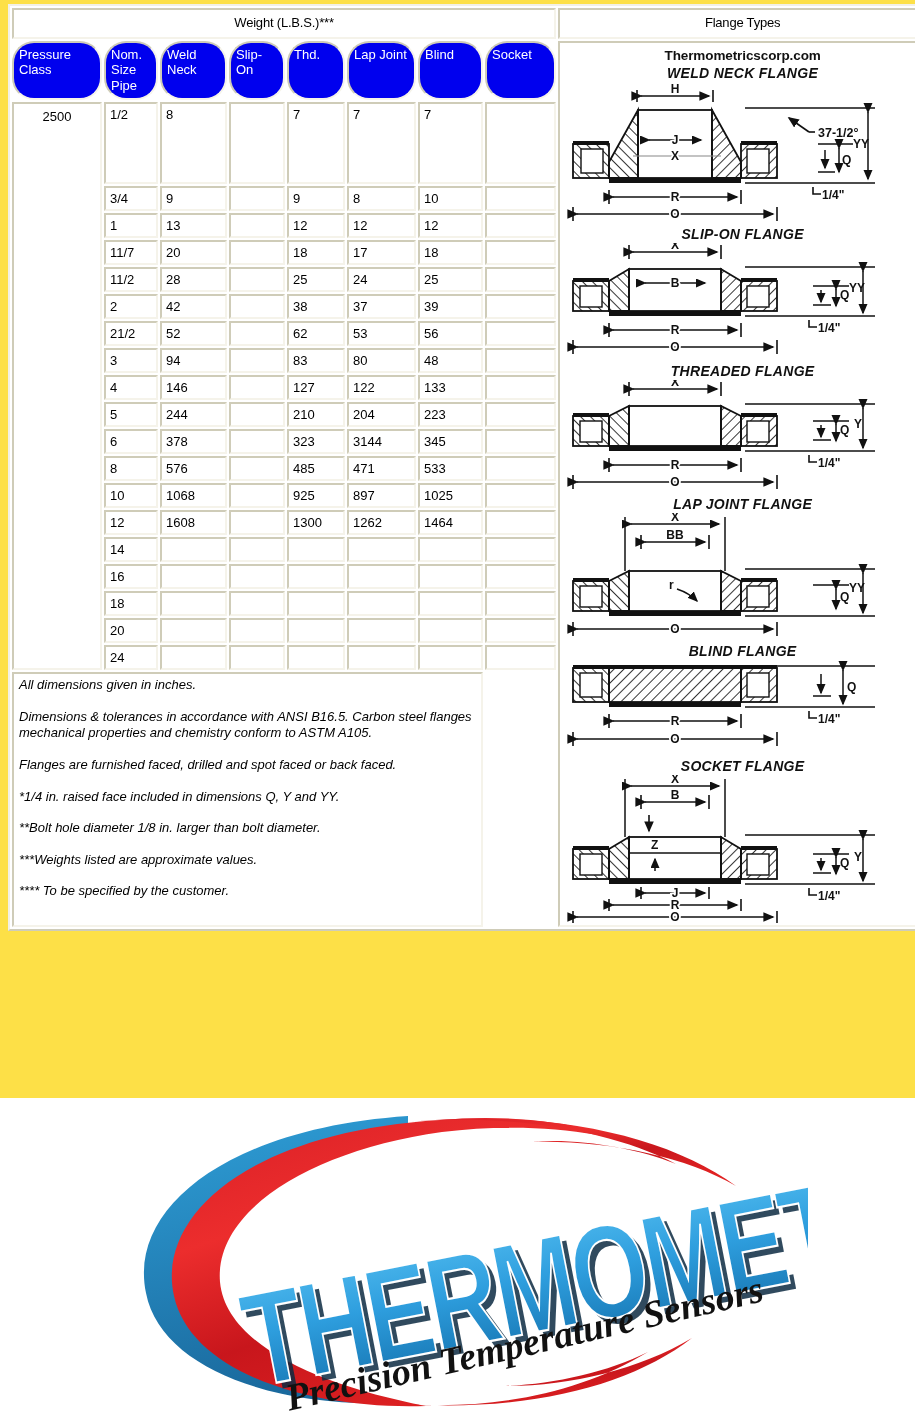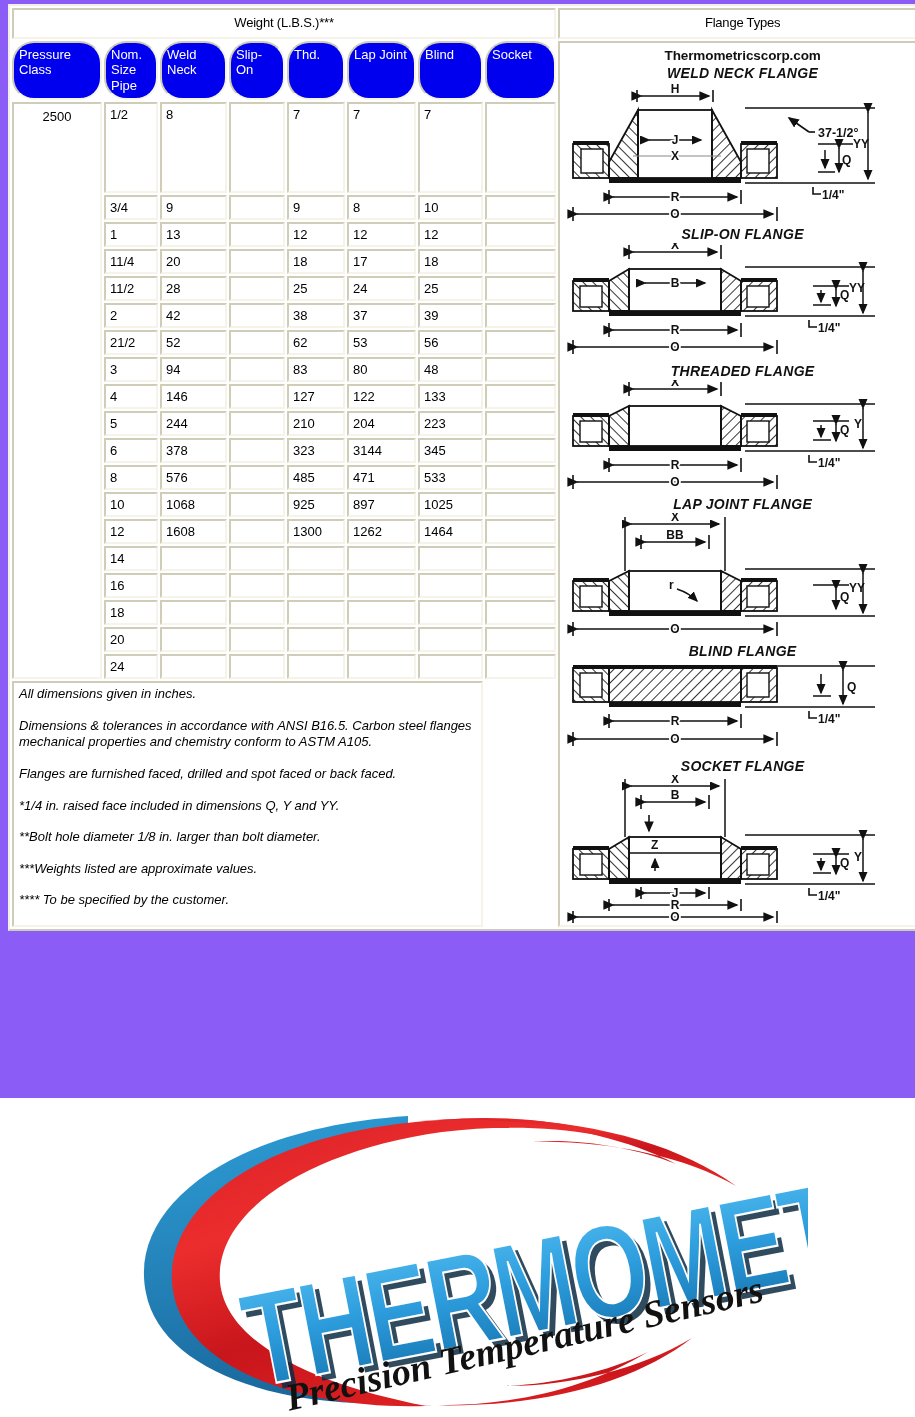--- a/index.html
+++ b/index.html
@@ -5,21 +5,21 @@
   * { box-sizing: border-box; }
   html, body {
     margin: 0; padding: 0;
     width: 915px; height: 1417px;
     background: #ffffff;
     font-family: "Liberation Sans", sans-serif;
   }
   #page {
     position: relative;
     width: 915px; height: 1417px;
-    background: #8b5cf6;
+    background: #fde047;
     overflow: hidden;
   }
 
   
   .spec-table {
     position: absolute;
     left: 8px; top: 4px;
     width: 899px;
     border-collapse: separate;
     border-spacing: 2px;
@@ -77,21 +77,21 @@
   .datacell { height: 22px; font-size: 13px; }
 
   
   .notes {
     font-size: 13.5px;
     line-height: 1.28;
     padding: 3px 6px 10px 5px !important;
     vertical-align: top;
   }
   .notes p { margin: 0 0 15px 0; font-style: italic; }
-  .notes p:last-child { margin-bottom: 6px; }
+  .notes p:last-child { margin-bottom: 15px; }
 
   
   .diagrams {
     padding: 2px 0 0 0 !important;
     vertical-align: top;
     overflow: hidden;
   }
   .dwrap { position: relative; width: 100%; }
   .site-url {
     text-align: center;
@@ -555,21 +555,21 @@
       <tr>
         <td class="datacell nsize">1</td>
         <td class="datacell">13</td>
         <td class="datacell"></td>
         <td class="datacell">12</td>
         <td class="datacell">12</td>
         <td class="datacell">12</td>
         <td class="datacell"></td>
       </tr>
       <tr>
-        <td class="datacell nsize">11/4</td>
+        <td class="datacell nsize">11/7</td>
         <td class="datacell">20</td>
         <td class="datacell"></td>
         <td class="datacell">18</td>
         <td class="datacell">17</td>
         <td class="datacell">18</td>
         <td class="datacell"></td>
       </tr>
       <tr>
         <td class="datacell nsize">11/2</td>
         <td class="datacell">28</td>

